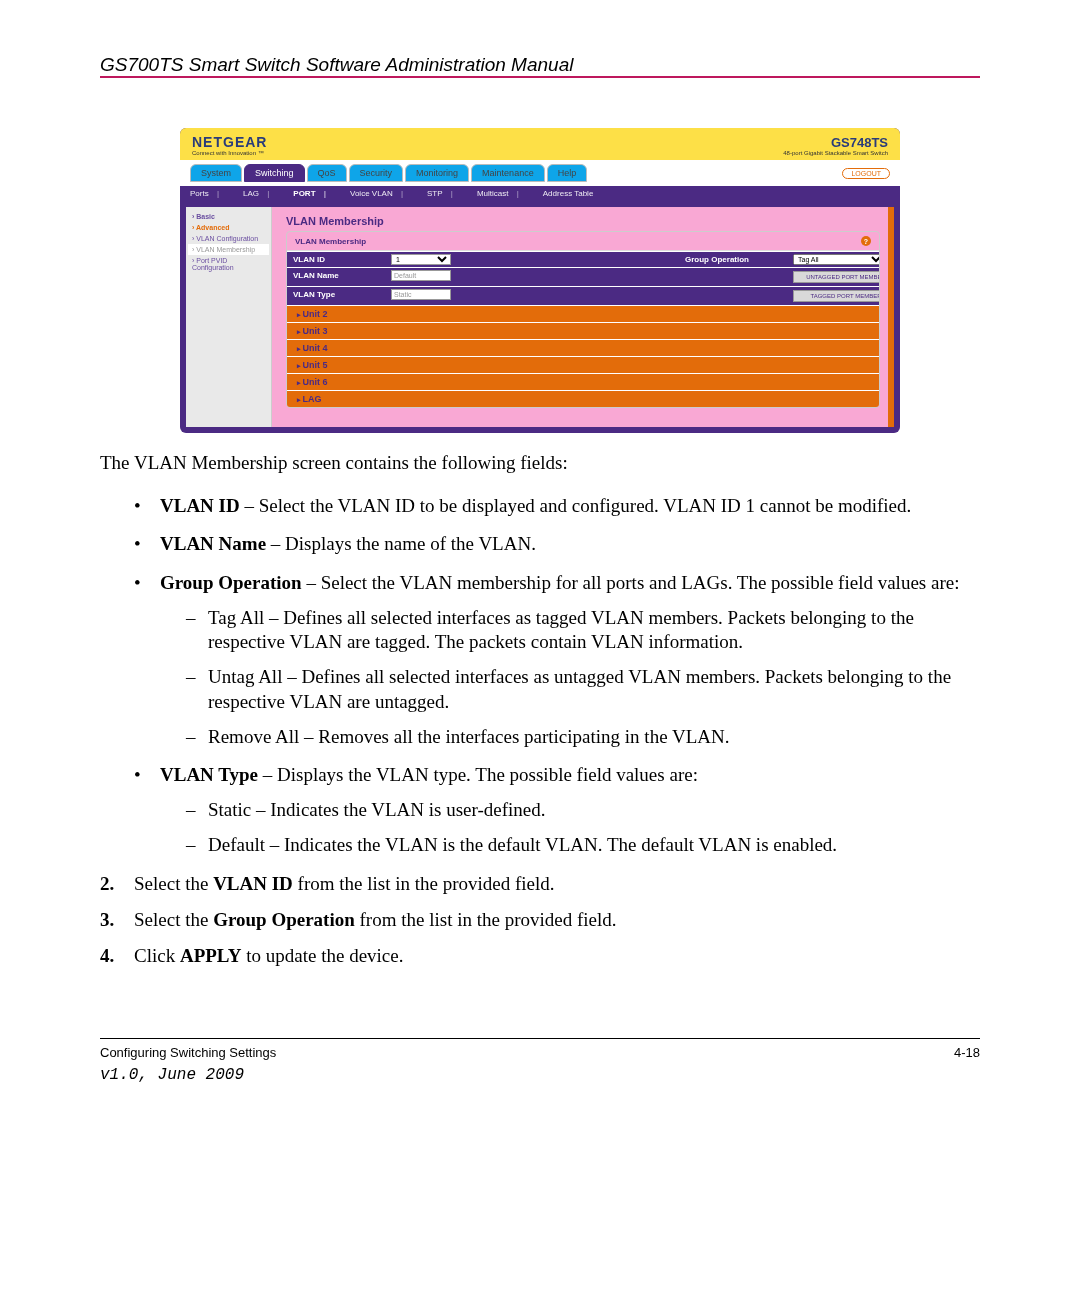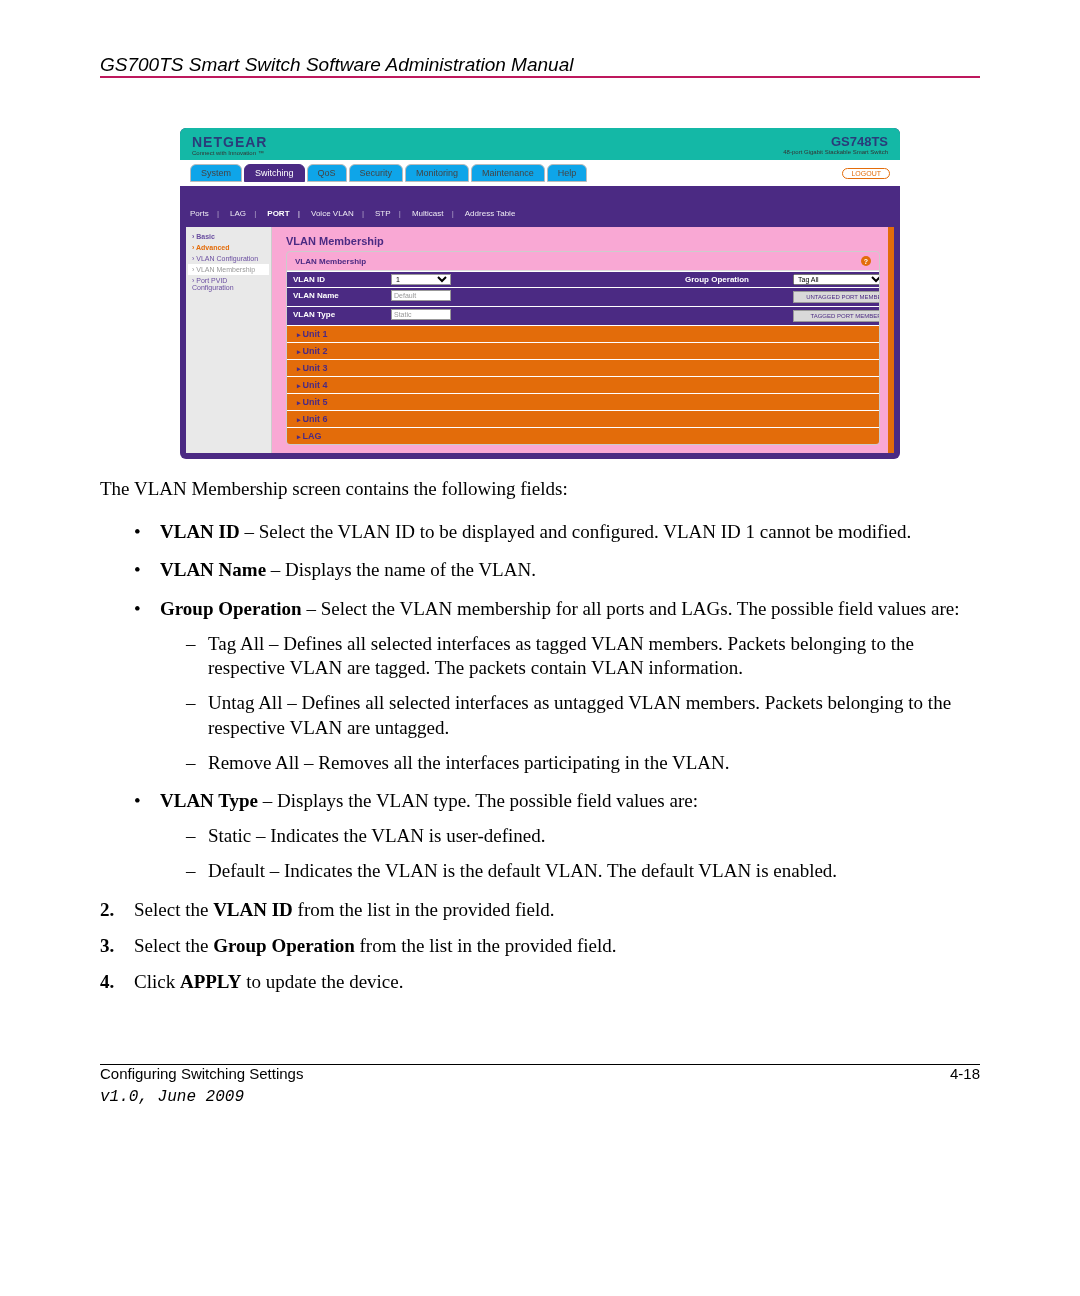--- a/index.html
+++ b/index.html
@@ -27,25 +27,25 @@
     width: 720px;
   }
   .app-shell {
     background: #4b2a83;
     border-radius: 6px;
     overflow: hidden;
     font-family: Arial, Helvetica, sans-serif;
     font-size: 9px;
   }
   .brand-bar {
-    background: #14b8a6;
+    background: #fde047;
     padding: 6px 12px 4px 12px;
     display: flex;
     justify-content: space-between;
-    align-items: flex-start;
+    align-items: center;
   }
   .brand-left { }
   .netgear {
     font-weight: 900;
     letter-spacing: 1px;
     color: #2a3c7a;
     font-size: 14px;
   }
   .tagline {
     font-size: 6px;
@@ -86,22 +86,21 @@
     font-size: 7px;
     border-radius: 8px;
     background: #fff;
   }
   .subnav {
     background: #4b2a83;
     color: #fff;
     font-size: 8px;
     padding: 3px 10px;
     display: flex;
-    gap: 11px;
-    margin-top: 20px;
+    gap: 24px;
   }
   .subnav span { opacity: 0.9; }
   .subnav span.sep::after { content: " |"; opacity: 0.6; margin-left: 6px; }
   .subnav .active { font-weight: 700; opacity: 1; }
   .app-body {
     background: #f9a8d4;
     display: flex;
     min-height: 220px;
     margin: 6px;
     border-radius: 4px 4px 0 0;
@@ -266,23 +265,24 @@
   }
   ol.steps > li .num {
     position: absolute;
     left: 0; top: 0;
     font-weight: 700;
   }
   .b { font-weight: 700; }
   .doc-footer {
     border-top: 1px solid #000;
     margin-top: 70px;
+    padding-top: 6px;
     display: flex;
     justify-content: space-between;
-    font-size: 15px;
+    font-size: 13px;
     font-family: Arial, Helvetica, sans-serif;
     align-items: flex-end;
   }
   .doc-version {
     text-align: left;
     font-style: italic;
     font-size: 16px;
     font-family: Liberation Mono, monospace;
     margin-top: 6px;
   }
@@ -382,21 +382,20 @@
                 </div>
                 <div class="pcell-spacer"></div>
                 <div class="pcell-op-label"></div>
                 <div class="pcell-op-val">
                   <span class="pbtn">TAGGED PORT MEMBERS</span>
                 </div>
               </div>
             </div>
 
             <div class="unit-list">
-              <div class="unit-row">Unit 1</div>
               <div class="unit-row">Unit 2</div>
               <div class="unit-row">Unit 3</div>
               <div class="unit-row">Unit 4</div>
               <div class="unit-row">Unit 5</div>
               <div class="unit-row">Unit 6</div>
               <div class="unit-row">LAG</div>
             </div>
           </div>
         </div>
 

